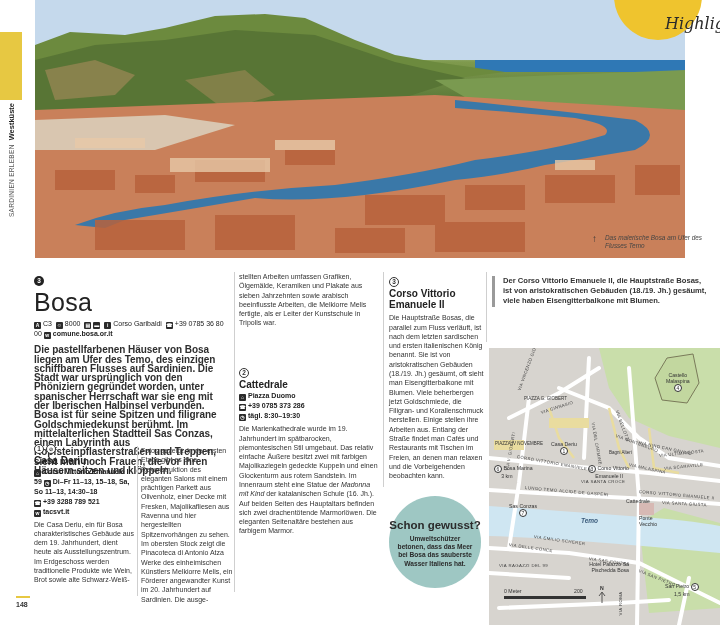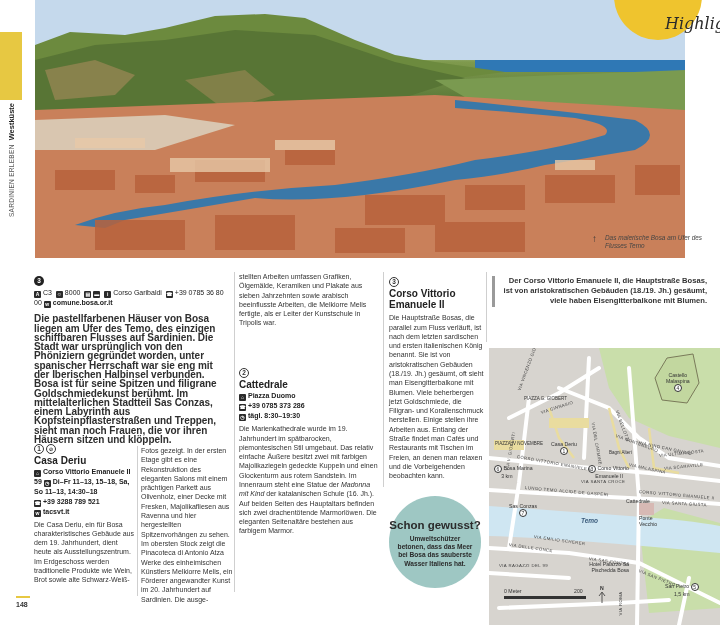--- a/index.html
+++ b/index.html
@@ -29,21 +29,21 @@
   .title-big { font-size: 25px; font-weight: normal; letter-spacing: 0.3px; color: #222; line-height: 30px; margin-top: 1px; }
   .info-line { font-size: 7px; line-height: 9.5px; color: #222; margin-top: 2px; }
   .ico { display: inline-block; width: 7px; height: 7px; background: #2b2b2b; border-radius: 1px; vertical-align: -1px; margin-right: 2px; color: #fff; font-size: 5px; line-height: 7px; text-align: center; font-weight: bold; }
   .body-text { font-size: 10px; line-height: 9.3px; color: #2e2e2e; margin-top: 6px; font-weight: bold; letter-spacing: -0.05px; }
   .sub-title { font-size: 10px; font-weight: bold; color: #222; line-height: 11px; margin-top: 1px; }
   .sub-info { font-size: 7px; line-height: 9.3px; color: #222; font-weight: bold; margin-top: 1px; }
   .para { font-size: 7px; line-height: 9.3px; color: #333; margin-top: 3px; }
   .vline { position: absolute; width: 1px; background: #cfcfcf; }
 
   
-  .quote { position: absolute; left: 492px; top: 276px; width: 215px; border-left: 3px solid #9a9a9a; padding-left: 8px; font-size: 7.6px; line-height: 10.2px; font-weight: bold; color: #333; text-align: right; }
+  .quote { position: absolute; left: 492px; top: 276px; width: 215px; border-left: 3px solid #9a9a9a; padding-left: 8px; font-size: 7.6px; line-height: 10.2px; font-weight: bold; color: #333; }
 
   
   .dyk { position: absolute; left: 389px; top: 496px; width: 92px; height: 92px; border-radius: 50%; background: #9ec7c3; text-align: center; }
   .dyk-title { font-size: 11.5px; font-weight: bold; color: #2b2b2b; line-height: 12px; margin-top: 23px; }
   .dyk-text { font-size: 6.6px; font-weight: bold; color: #2b2b2b; line-height: 8.2px; margin-top: 4px; padding: 0 8px; }
 
   
   .map { position: absolute; left: 489px; top: 348px; width: 231px; height: 277px; background: #d7d4cf; overflow: hidden; }
   .map svg { position: absolute; left: 0; top: 0; }
   .map-label { position: absolute; font-size: 5.2px; color: #333; white-space: nowrap; line-height: 6px; }
@@ -95,20 +95,21 @@
     </g>
   </svg>
 </div>
 <div class="highlight-badge"></div>
 <div class="highlight-text">Highlight</div>
 <div class="caption-arrow">↑</div>
 <div class="caption-text">Das malerische Bosa am Ufer des Flusses Temo</div>
 
 <div class="col" style="left:34px; top:276px; width:196px;">
   <span class="num-badge num-filled">3</span>
+  <div class="title-big">Bosa</div>
   <div class="info-line">
     <span class="ico">A</span><span>C3</span>
     &nbsp;<span class="ico">☺</span><span>8000</span>
     &nbsp;<span class="ico">▤</span><span class="ico">▬</span>
     <span class="ico">i</span><span>Corso Garibaldi</span>
     &nbsp;<span class="ico">☎</span><span>+39 0785 36 80 00</span>
     <span class="ico">w</span><span style="font-weight:bold;">comune.bosa.or.it</span>
   </div>
   <div class="body-text">Die pastellfarbenen Häuser von Bosa liegen am Ufer des Temo, des einzigen schiffbaren Flusses auf Sardinien. Die Stadt war ursprünglich von den Phöniziern gegründet worden, unter spanischer Herrschaft war sie eng mit der Iberischen Halbinsel verbunden. Bosa ist für seine Spitzen und filigrane Goldschmiedekunst berühmt. Im mittelalterlichen Stadtteil Sas Conzas, einem Labyrinth aus Kopfsteinpflasterstraßen und Treppen, sieht man noch Frauen, die vor ihren Häusern sitzen und klöppeln.</div>
 </div>

